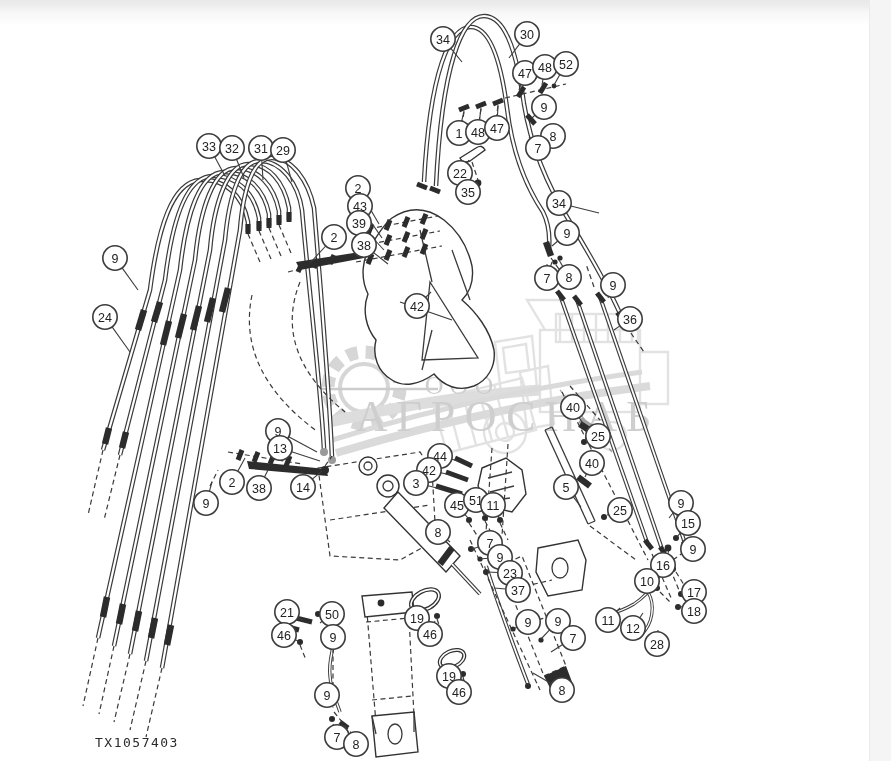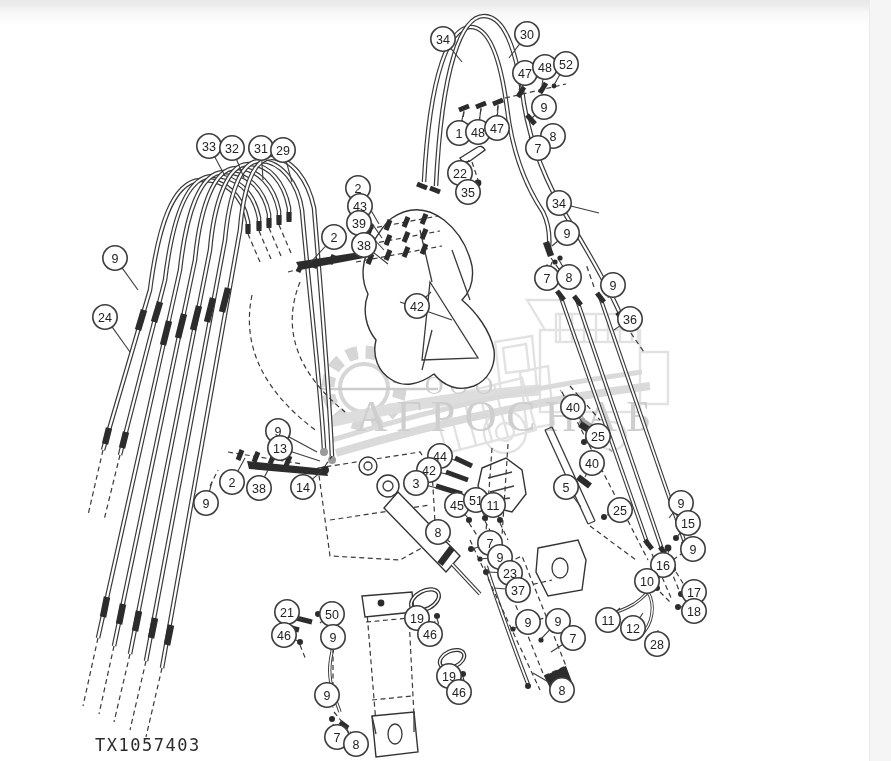--- a/index.html
+++ b/index.html
@@ -4,21 +4,21 @@
 <style>
   html,body{margin:0;padding:0;background:#fff;}
   .page{position:relative;width:891px;height:761px;background:#fff;overflow:hidden;
         font-family:"Liberation Sans",sans-serif;}
   .top-chrome{position:absolute;left:0;top:0;width:891px;height:26px;
         background:linear-gradient(#e9e9e9 0px,#ededed 6px,#f7f7f7 12px,#ffffff 26px);
         border-bottom:0;}
   .right-chrome{position:absolute;right:0;top:0;width:21px;height:761px;background:#f5f5f5;
         border-left:1px solid #ebebeb;}
   .figure-id{position:absolute;left:95px;top:735px;font-family:"DejaVu Sans Mono",monospace;
-        font-size:17px;letter-spacing:1.5px;color:#2b2b2b;}
+        font-size:13px;letter-spacing:1.5px;color:#2b2b2b;}
   svg.diagram{position:absolute;left:0;top:0;}
   
   .h   {fill:none;stroke:#3a3a3a;stroke-width:4.6;}
   .hw  {fill:none;stroke:#ffffff;stroke-width:2.2;}
   .rod {fill:none;stroke:#3a3a3a;stroke-width:4;}
   .rodw{fill:none;stroke:#ffffff;stroke-width:1.8;}
   .ln  {fill:none;stroke:#3a3a3a;stroke-width:1.3;}
   .dash{fill:none;stroke:#3a3a3a;stroke-width:1.2;stroke-dasharray:5 3.5;}
   .fit {stroke:#2c2c2c;stroke-width:6.5;}
   .fit2{stroke:#2c2c2c;stroke-width:5;}

